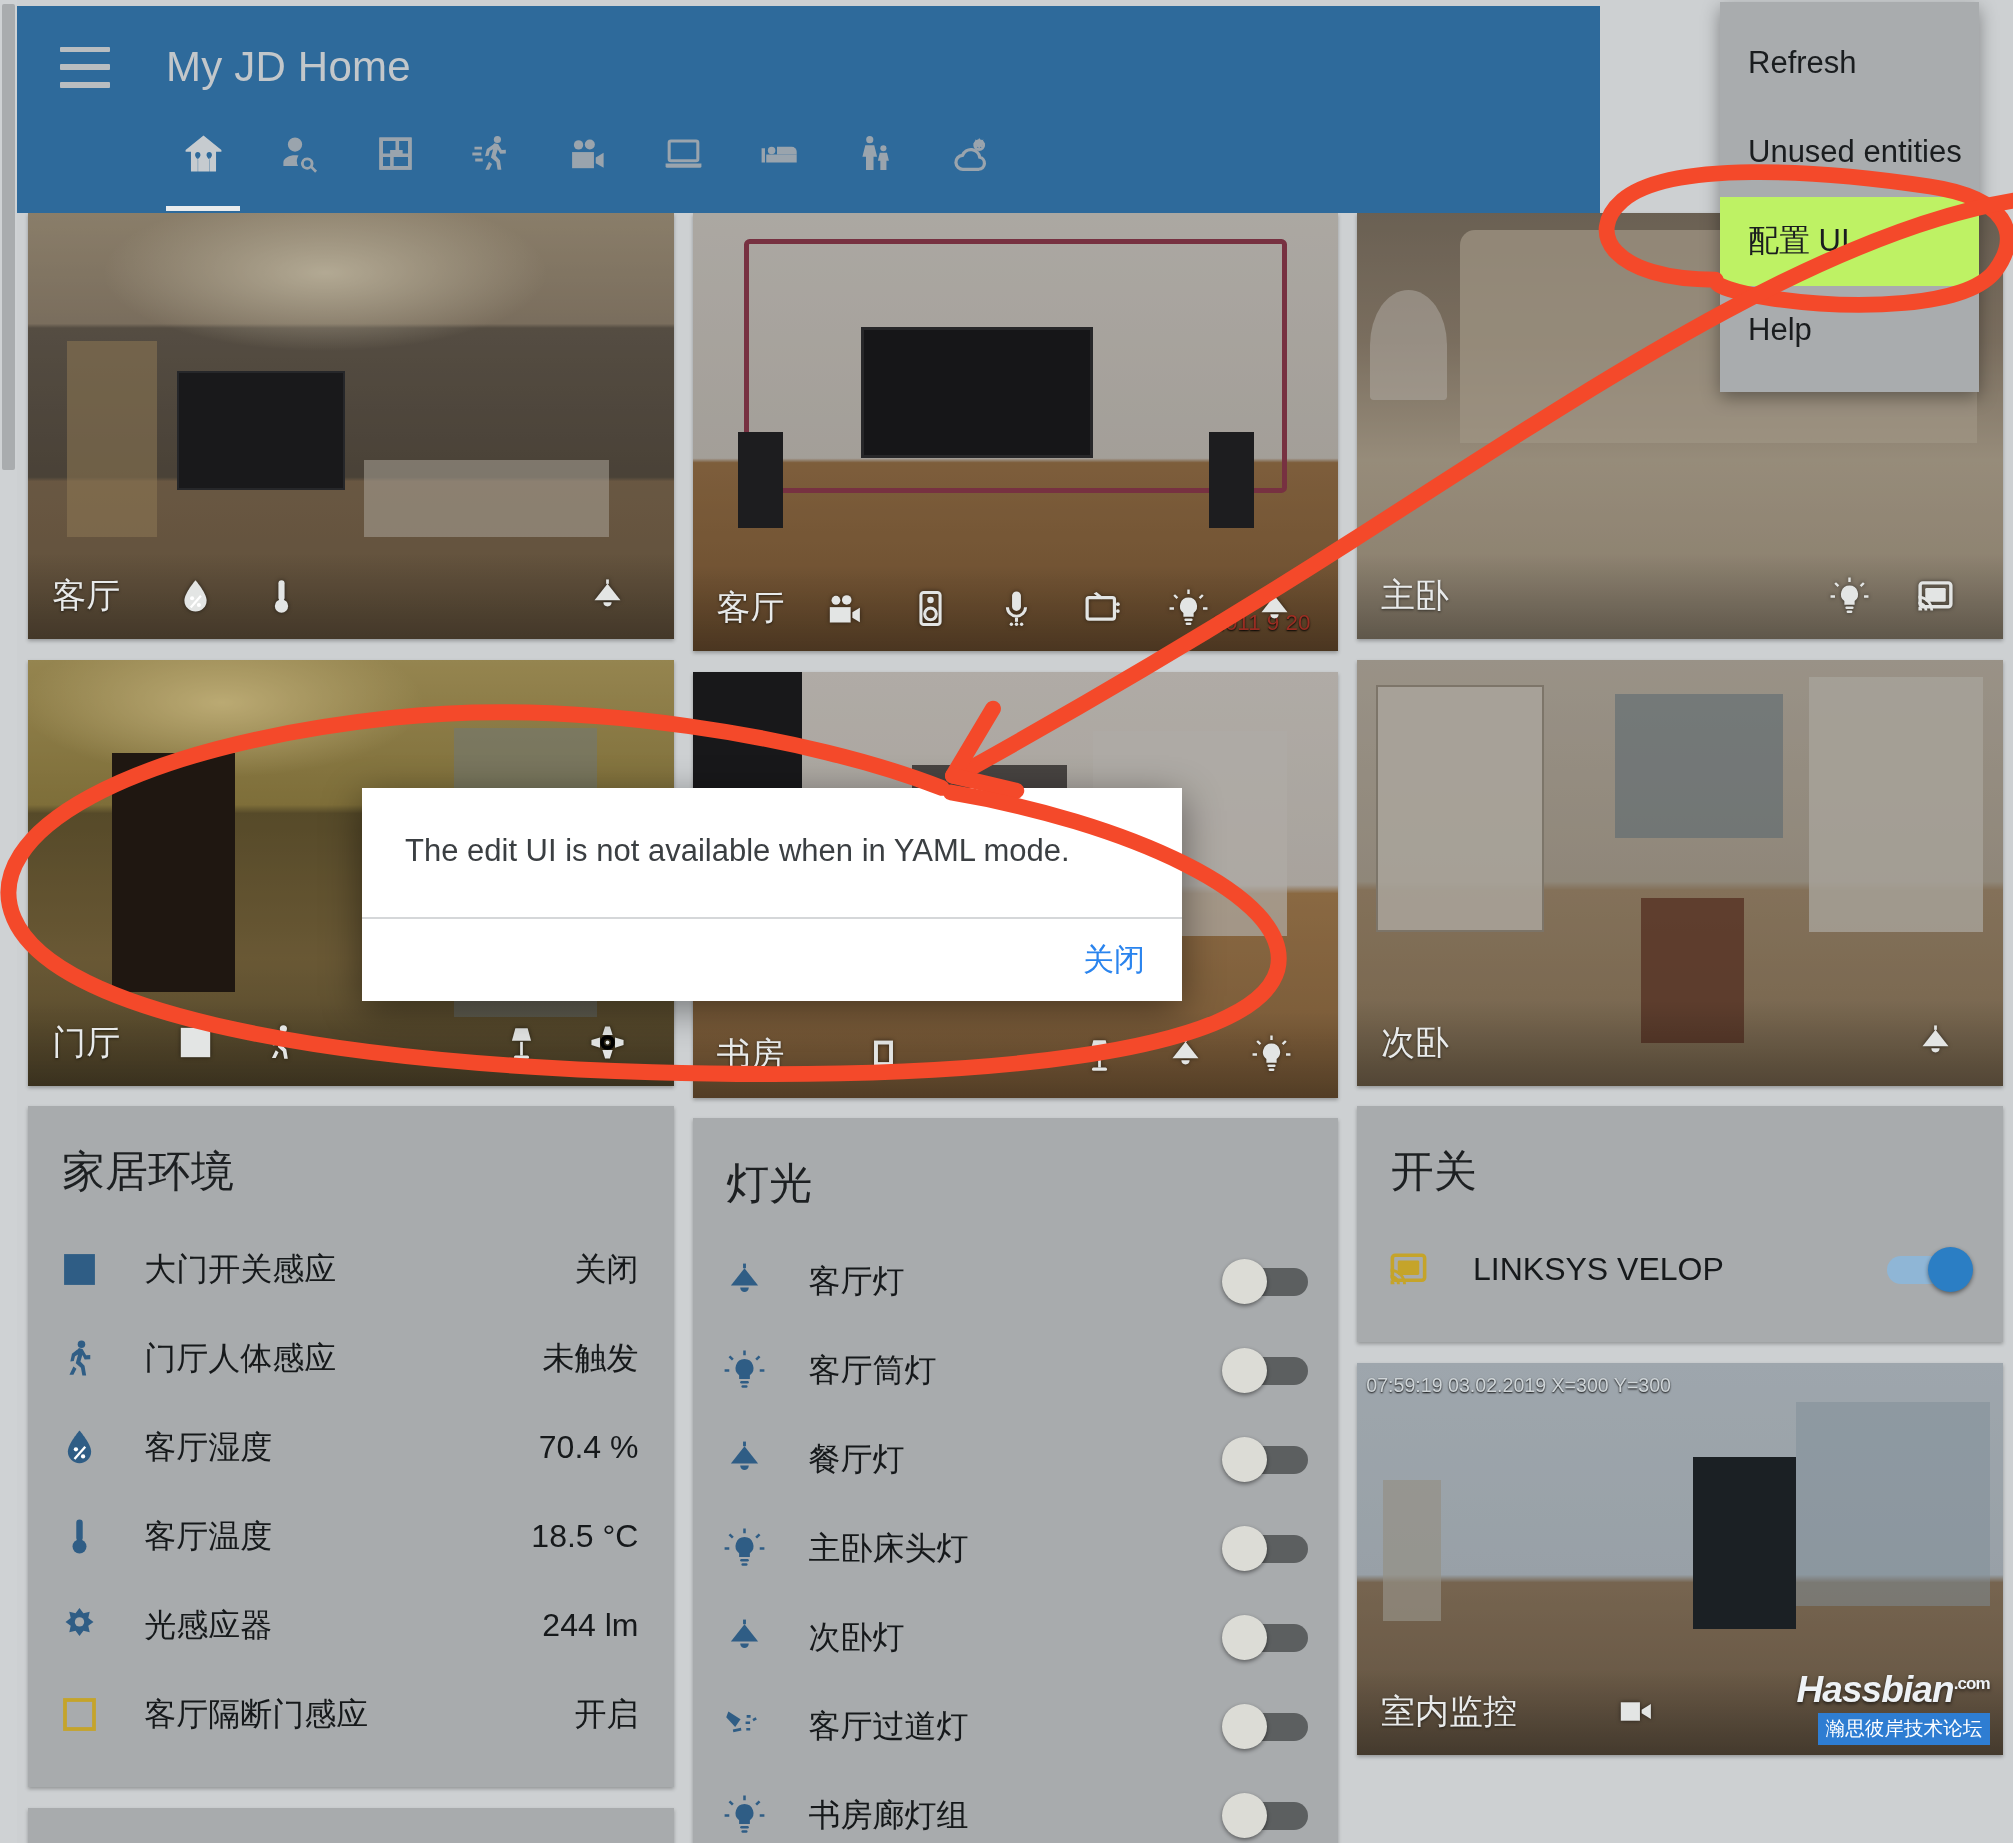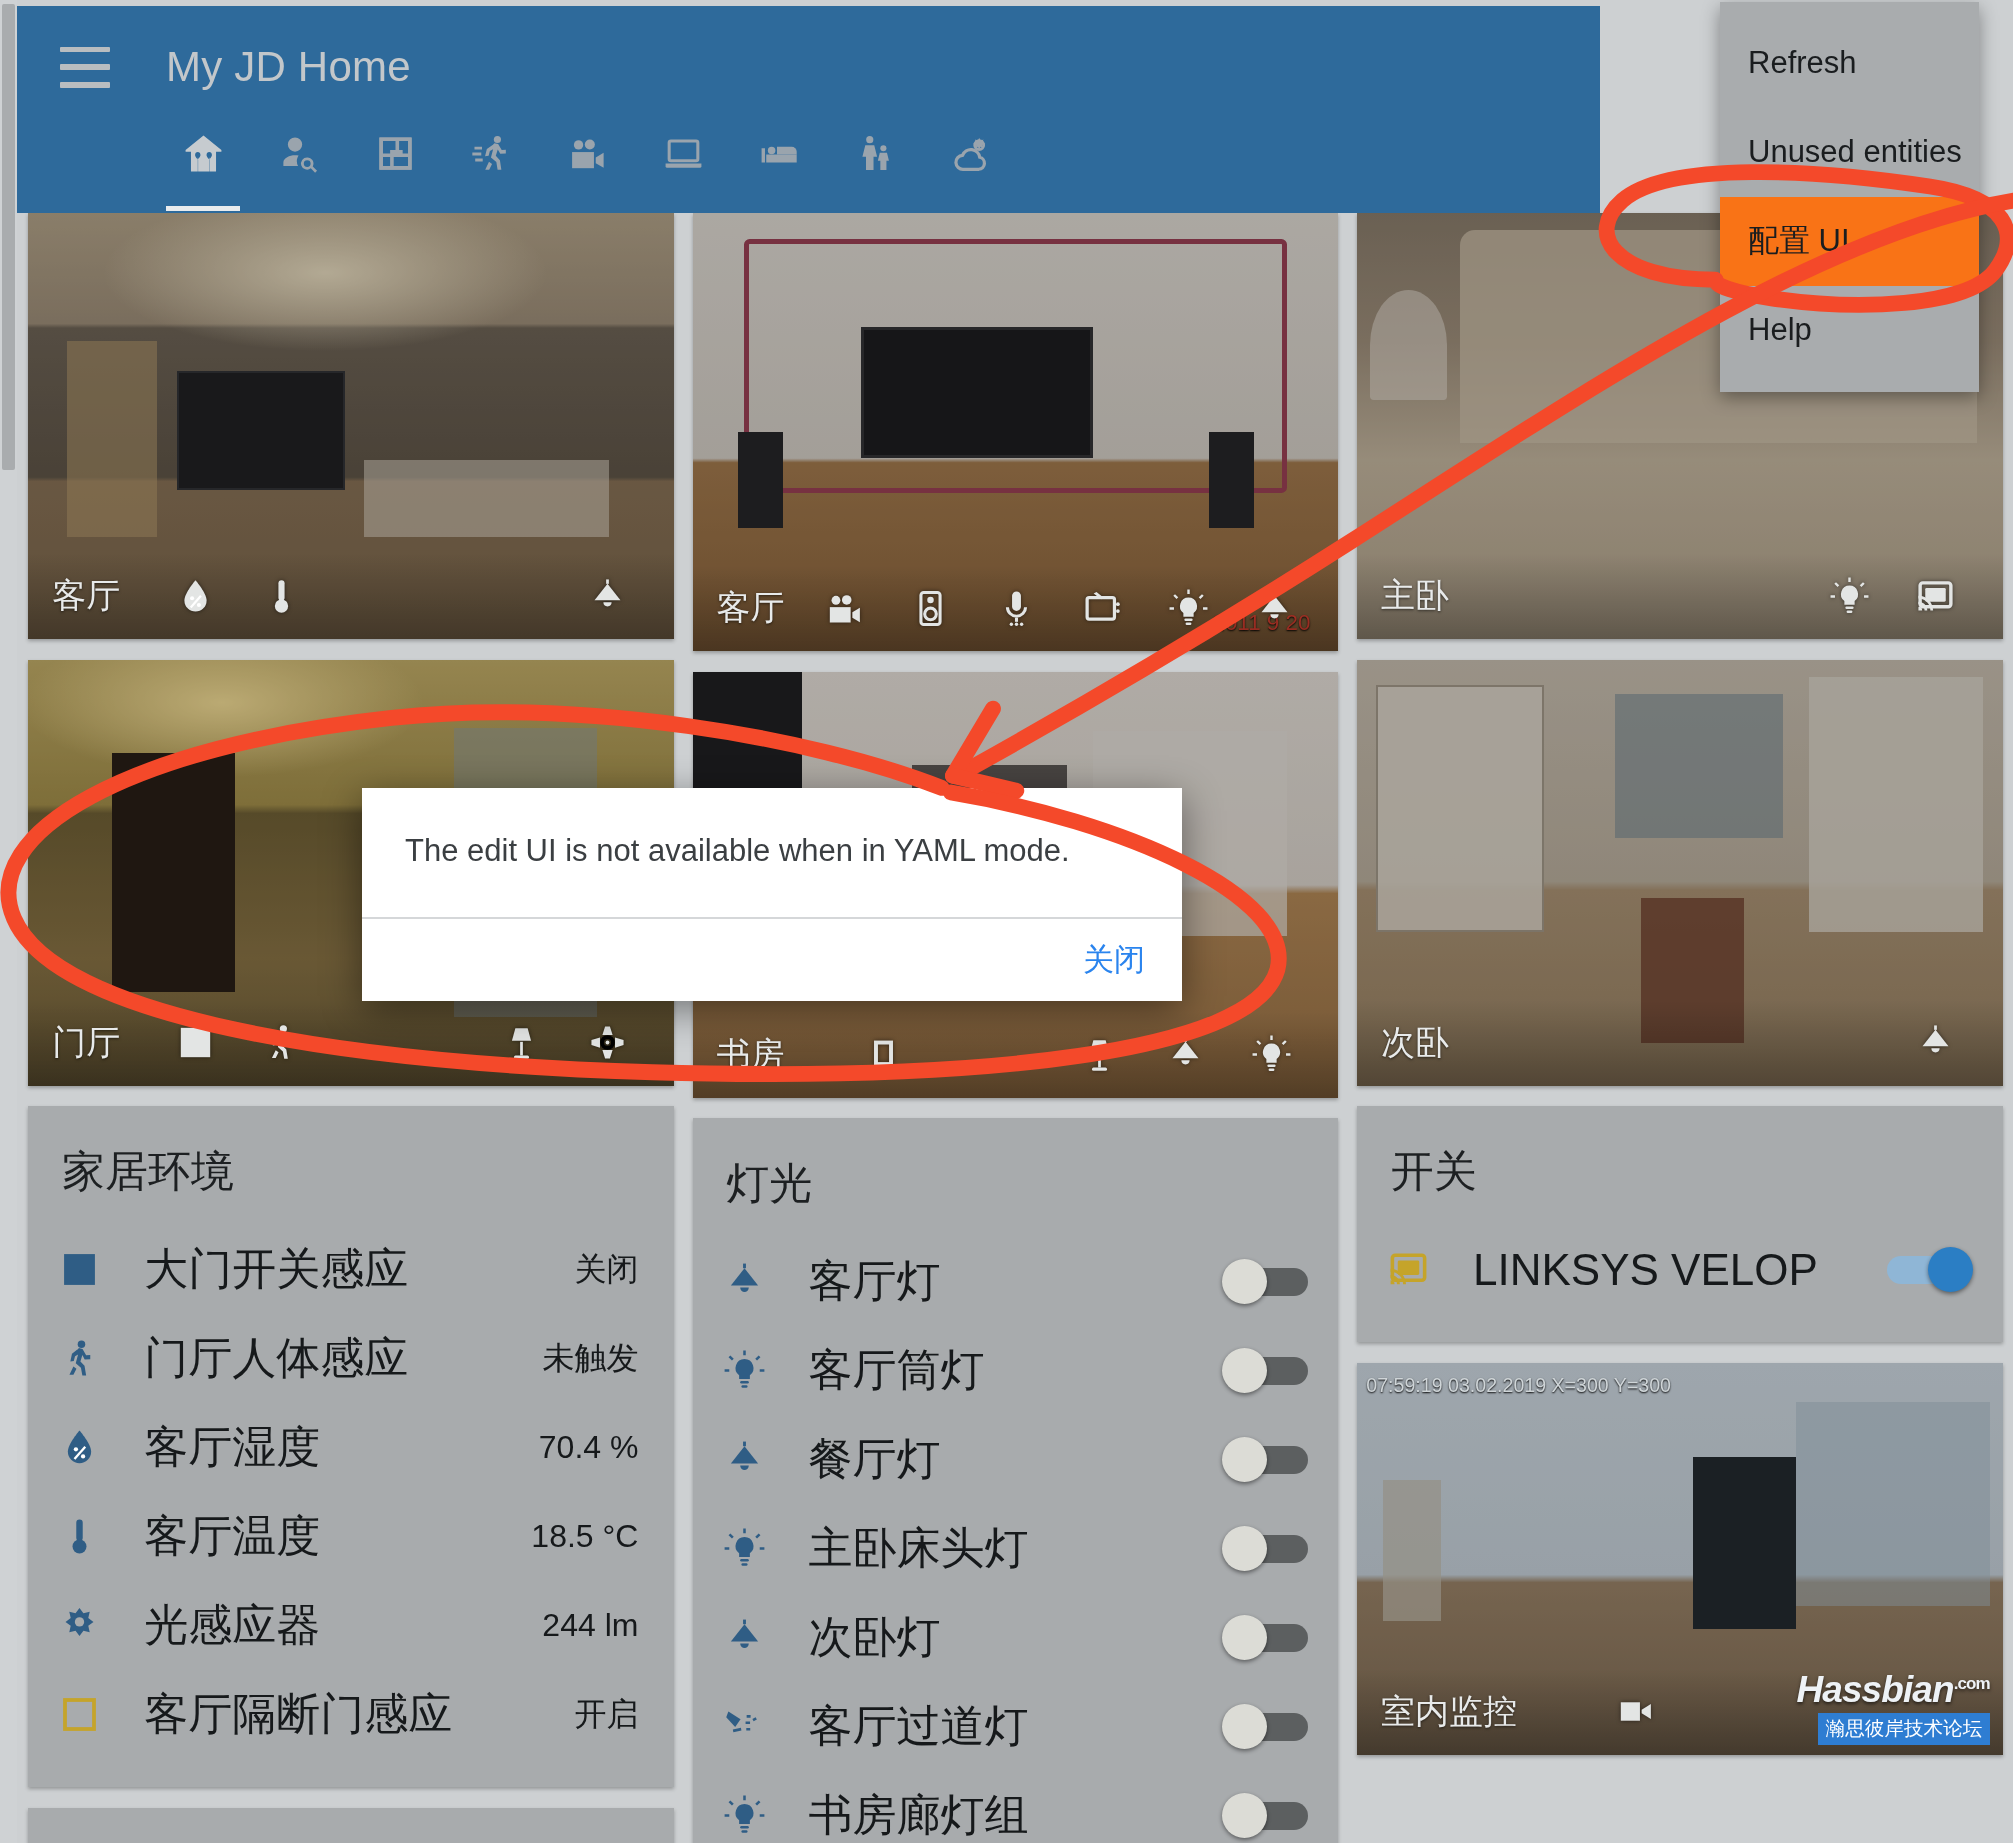--- a/index.html
+++ b/index.html
@@ -44,35 +44,35 @@
   .pic .pic-ico { width:86px; height:52px; display:flex; align-items:center; justify-content:center; cursor:pointer;}
   .pic .pic-ico svg { width:41px; height:41px; fill:#e3e5e4; filter:drop-shadow(0 0.9px 1.9px rgba(0,0,0,.55)); }
   .pic .stamp { position:absolute; left:9.3px; top:11.2px; color:#cfd5d8; font-size:19.6px; font-family:"Liberation Sans",sans-serif; text-shadow:0 0.9px 1.9px #000;}
 
   
   .card { background:#a8abad; box-shadow:0 1.9px 3.7px rgba(0,0,0,.28); padding:24px 30px 28px; }
   .card h2 { font-size:43px; font-weight:400; color:#1d2022; margin:13px 3.7px 24px; }
   .row { display:flex; align-items:center; height:89px; }
   .row .ic { width:73px; display:flex; align-items:center; }
   .row .ic svg { width:43px; height:43px; }
-  .row .nm { flex:1; font-size:44px; color:#16191b; padding-left:13px; white-space:nowrap;}
+  .row .nm { flex:1; font-size:32px; color:#16191b; padding-left:13px; white-space:nowrap;}
   .row .vl { font-size:32px; color:#16191b; white-space:nowrap; padding-right:5.6px;}
 
   .tg { width:86px; height:39px; border-radius:19.6px; position:relative; cursor:pointer; }
   .tg .track { position:absolute; right:0; top:5.6px; width:67px; height:28px; border-radius:14px; background:#5c5f60; }
   .tg .knob { position:absolute; left:0; top:0; width:45px; height:45px; border-radius:50%;
       background:#dcdcd6; box-shadow:0 1.9px 4.7px rgba(0,0,0,.45); top:-2.8px;}
   .tg.on .track { background:#8fb6d6; left:0; right:auto; }
   .tg.on .knob { left:auto; right:0; background:#2b7ec4; }
 
   
   .menu { position:absolute; right:35px; top:1.9px; width:259px; background:#a9acae;
      box-shadow:0 5.6px 17px rgba(0,0,0,.38); z-index:80; padding:17px 0 17px;}
   .mi { height:89px; display:flex; align-items:center; padding-left:28px; font-size:31px; color:#1a1d1f; cursor:pointer;}
-  .mi.hl { background:#f97316; }
+  .mi.hl { background:#bef264; }
   .dialog { position:absolute; left:362px; top:788px; width:820px; background:#fff; z-index:95;
      box-shadow:0 9.3px 37px rgba(0,0,0,.45); }
   .dialog .body { padding:45px 43px 48px; font-size:31px; color:#3b3f42; }
   .dialog .sep { height:1.9px; background:#d5d7d9; }
   .dialog .acts { height:82px; display:flex; align-items:center; justify-content:flex-end; padding-right:37px;}
   .dialog .acts button { background:none; border:none; color:#2a84ee; font-size:31px; cursor:pointer;
      font-family:"Liberation Sans",sans-serif; }
 
   
   .ink { position:absolute; inset:0; z-index:99; pointer-events:none; }

